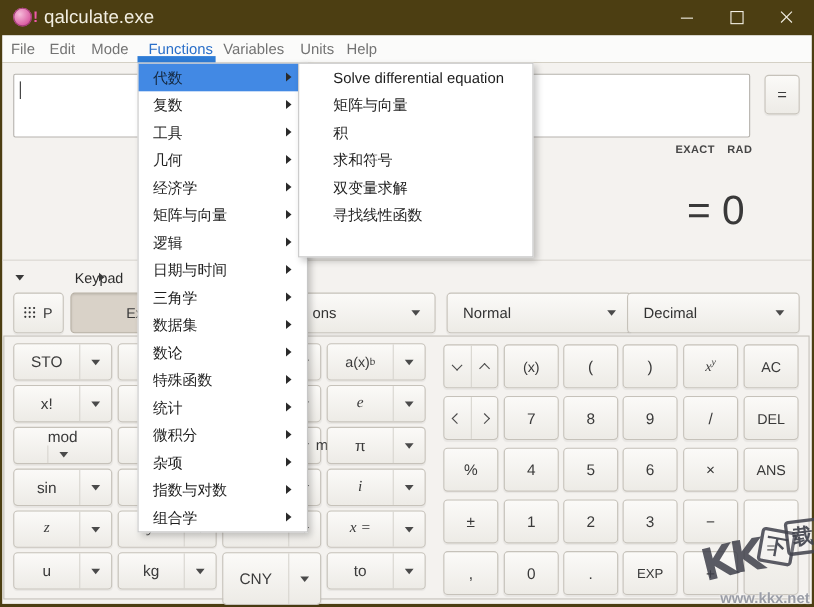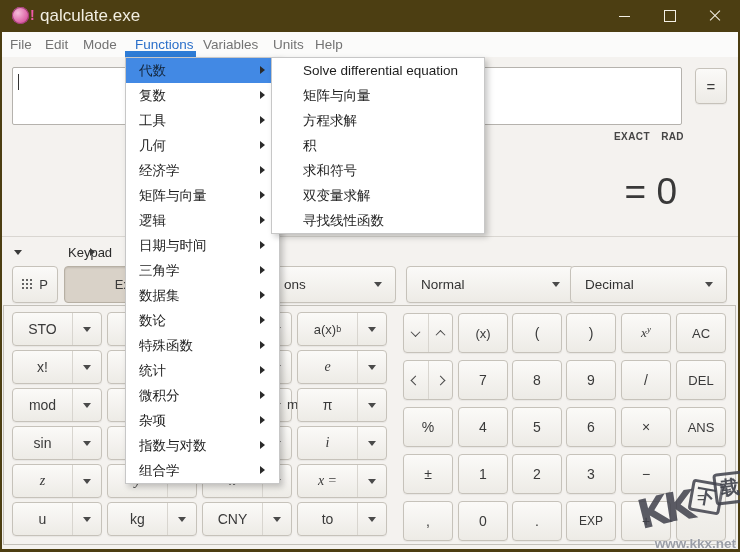--- a/index.html
+++ b/index.html
@@ -222,21 +222,21 @@
           <i class="tri"></i>
         </span>
     </div>
     <div class="btn split" style="left:295px;top:293px;width:90px;height:34px;">
       <span class="lblz mathit">e</span>
       <span class="arrz">
           <i class="tri"></i>
         </span>
     </div>
 
-    <div class="btn split" style="left:10px;top:331px;width:90px;height:34px;">
+    <div class="btn split" style="left:10px;top:331px;width:90px;height:34px;flex-direction:column;">
       <span class="lblz">mod</span>
       <span class="arrz">
           <i class="tri"></i>
         </span>
     </div>
     <div class="btn split" style="left:105px;top:331px;width:90px;height:34px;">
       <span class="lblz"></span>
       <span class="arrz">
           <i class="tri"></i>
         </span>
@@ -310,21 +310,21 @@
       <span class="arrz">
           <i class="tri"></i>
         </span>
     </div>
     <div class="btn split" style="left:105px;top:445px;width:90px;height:34px;">
       <span class="lblz">kg</span>
       <span class="arrz">
           <i class="tri"></i>
         </span>
     </div>
-    <div class="btn split" style="left:200px;top:445px;width:90px;height:34px;">
+    <div class="btn split" style="left:200px;top:445px;width:90px;height:48px;">
       <span class="lblz">CNY</span>
       <span class="arrz">
           <i class="tri"></i>
         </span>
     </div>
     <div class="btn split" style="left:295px;top:445px;width:90px;height:34px;">
       <span class="lblz">to</span>
       <span class="arrz">
           <i class="tri"></i>
         </span>
@@ -401,21 +401,20 @@
     <div class="mitem"><span>统计</span><span class="mtri"></span></div>
     <div class="mitem"><span>微积分</span><span class="mtri"></span></div>
     <div class="mitem"><span>杂项</span><span class="mtri"></span></div>
     <div class="mitem"><span>指数与对数</span><span class="mtri"></span></div>
     <div class="mitem"><span>组合学</span><span class="mtri"></span></div>
   </div>
 
   <div class="popup" id="submenu">
     <div class="sitem">Solve differential equation</div>
     <div class="sitem">矩阵与向量</div>
-    <div class="sitem">方程求解</div>
     <div class="sitem">积</div>
     <div class="sitem">求和符号</div>
     <div class="sitem">双变量求解</div>
     <div class="sitem">寻找线性函数</div>
   </div>
 
   <div id="wm">
     <span class="wmk" style="left:8px;top:22px;font-size:40px;transform:rotate(-14deg);">K</span>
     <span class="wmk" style="left:34px;top:16px;font-size:40px;transform:rotate(-9deg);">K</span>
     <span class="wmtile" style="left:60px;top:14px;transform:rotate(10deg);">下</span>

